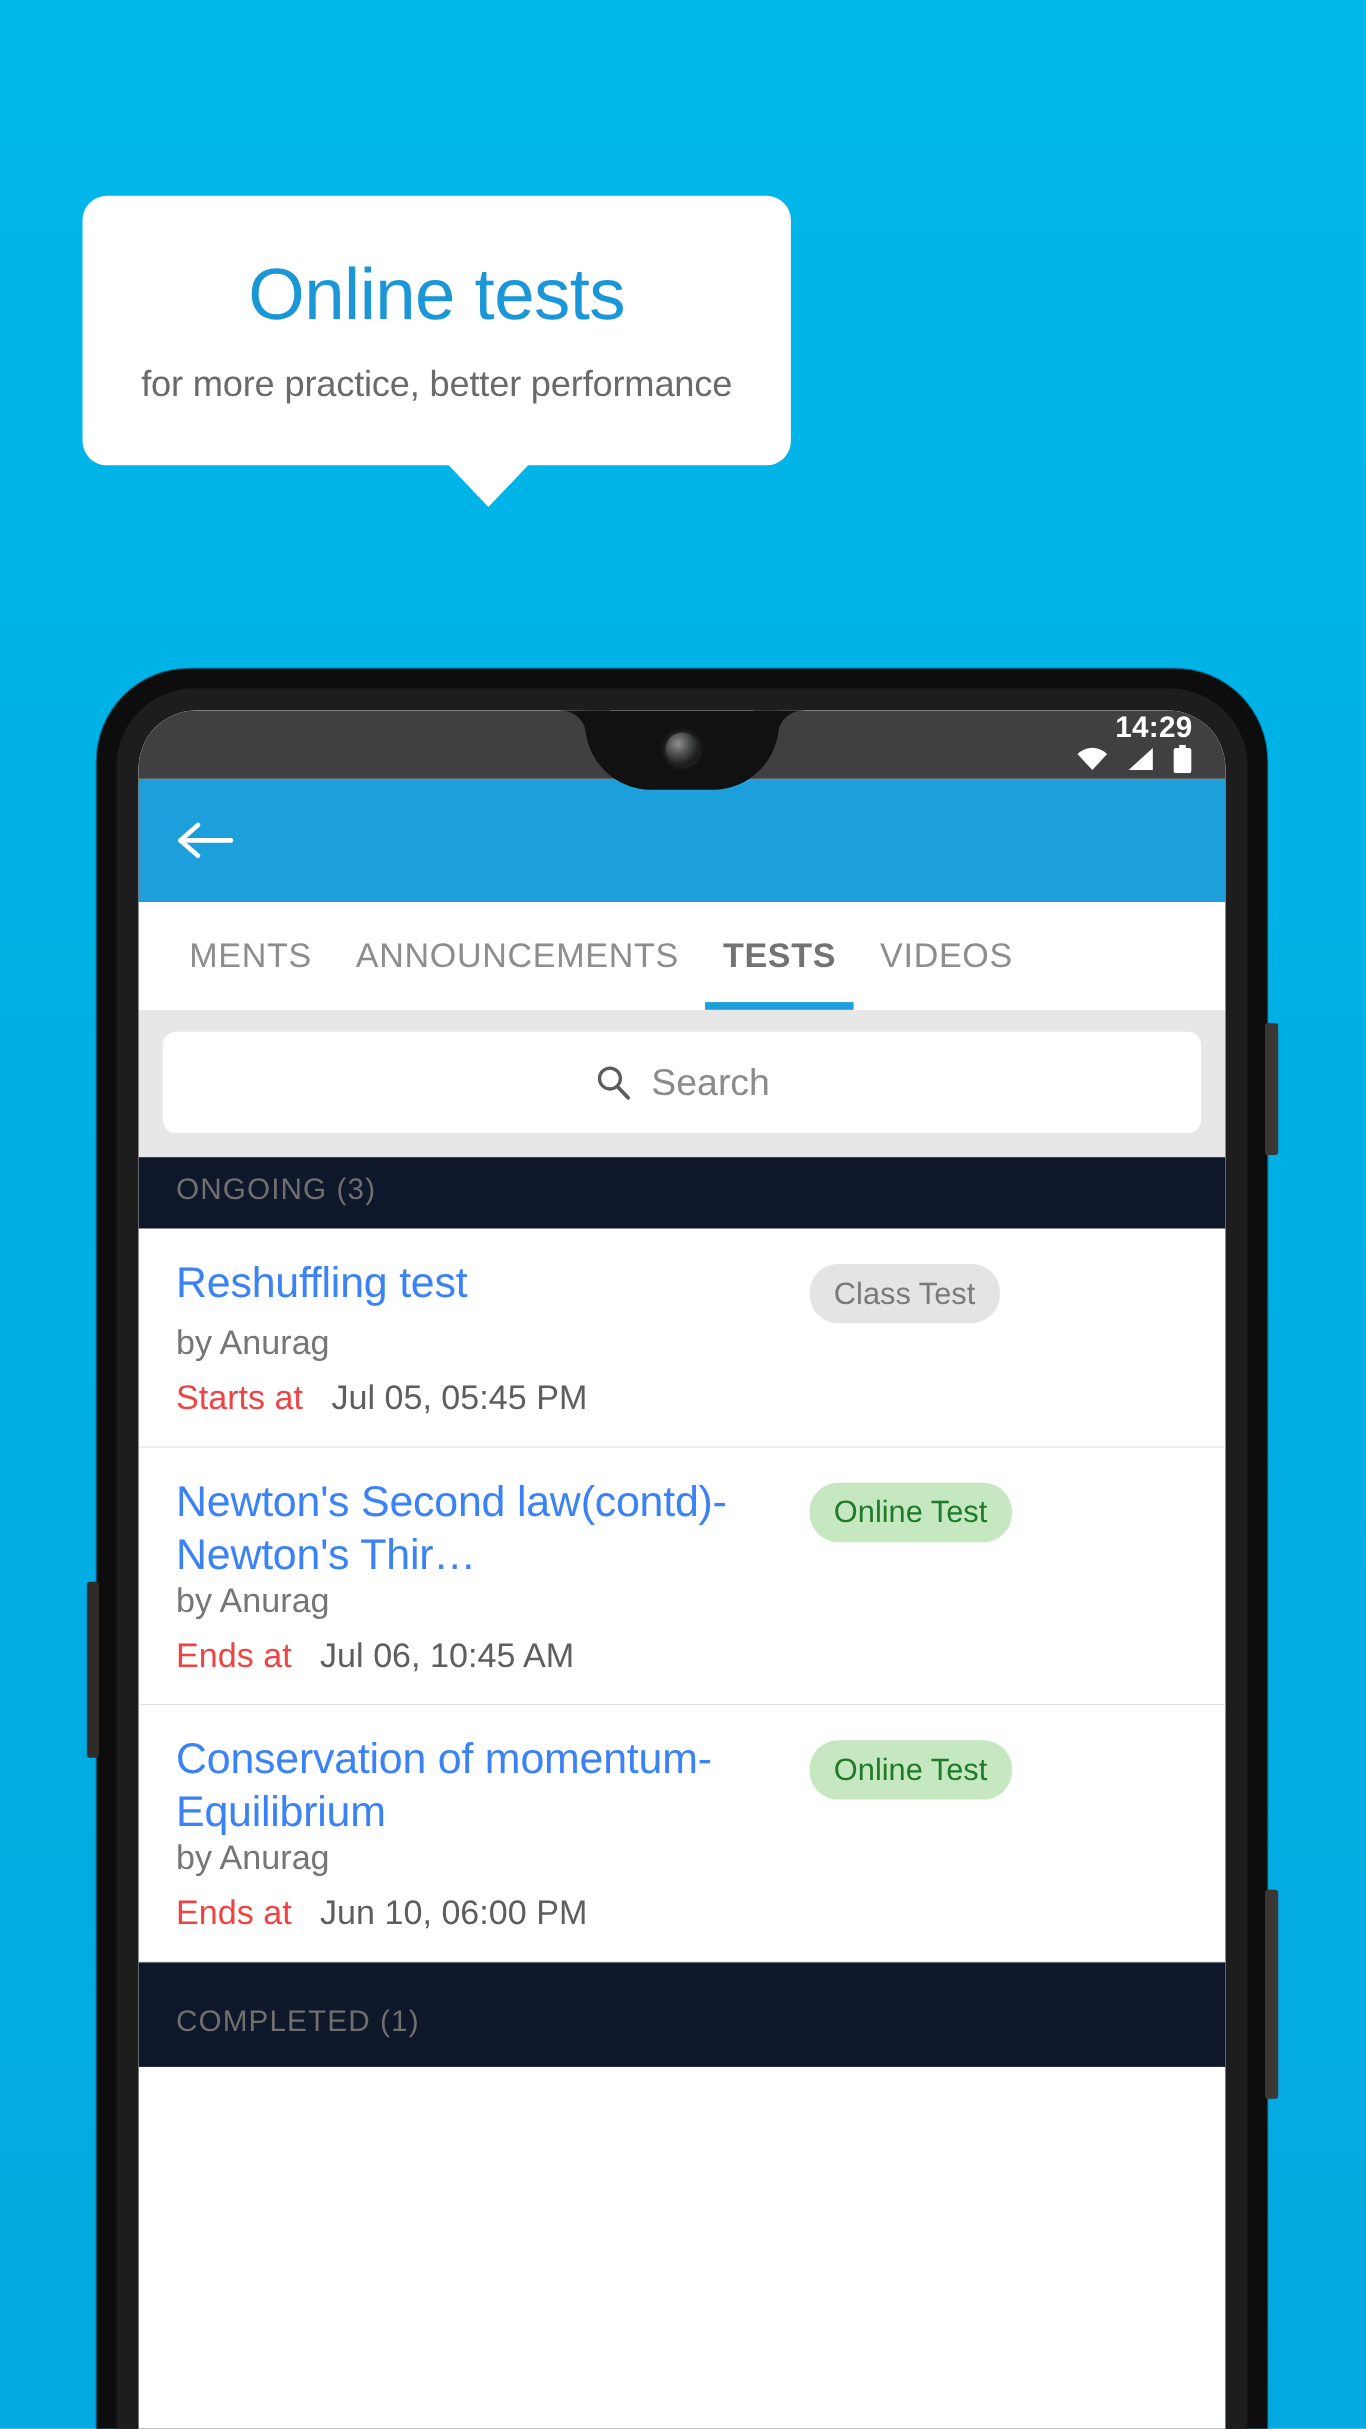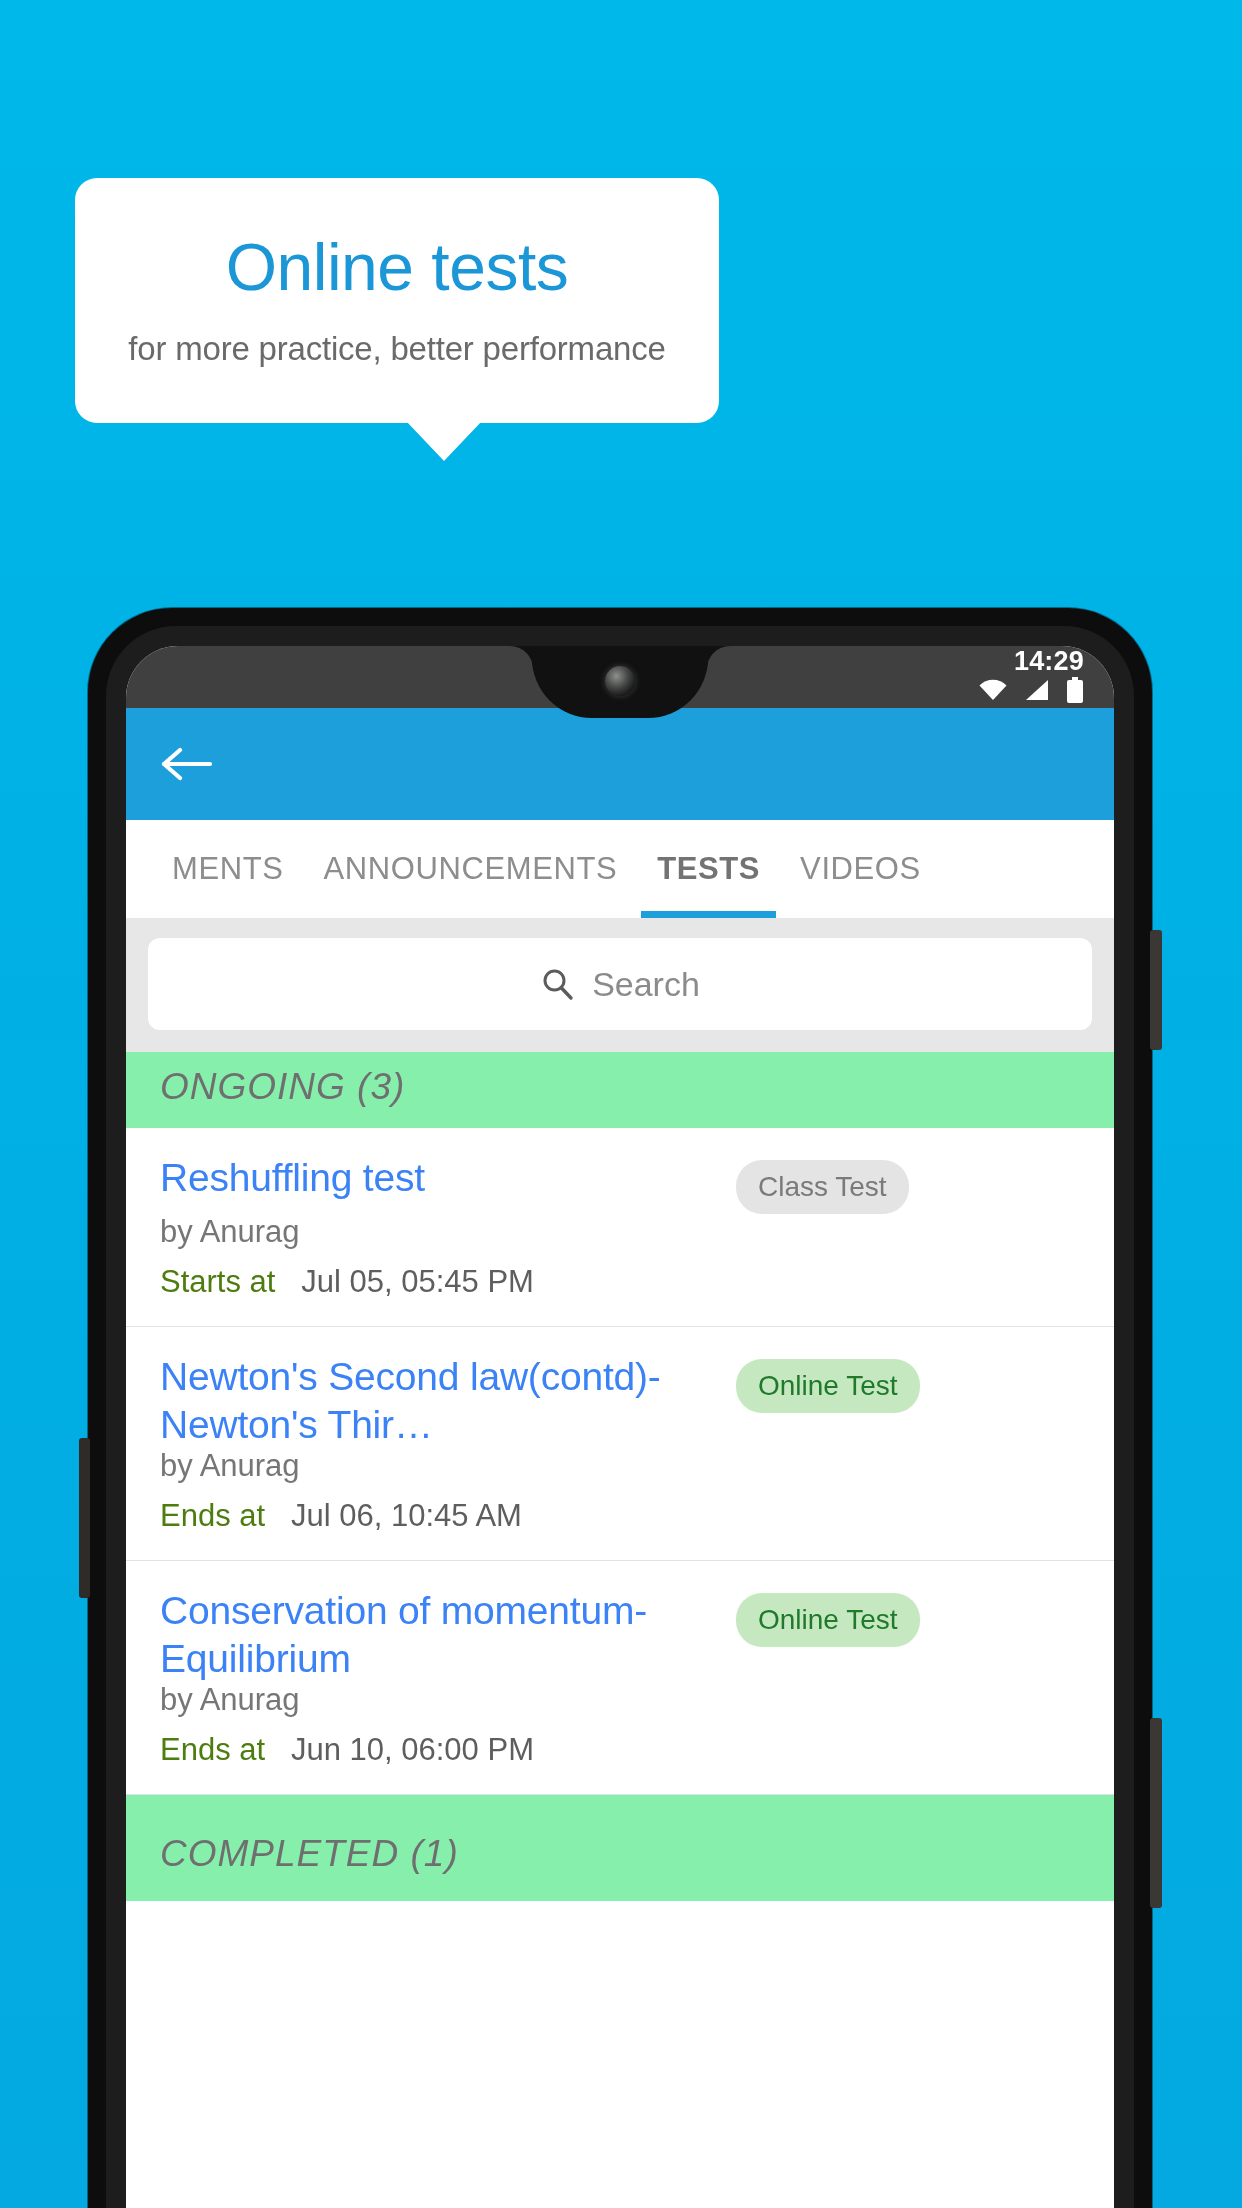--- a/index.html
+++ b/index.html
@@ -223,26 +223,25 @@
     cursor:text;
   }
   .icon-search{ width:34px; height:34px; }
   .search-ph{
     font-size:34px;
     color:#8b8b8b;
   }
 
   
   .section-head{
-    background:#86efac;
+    background:#0f172a;
     padding:14px 0 20px 34px;
-    font-size:37px;
+    font-size:27px;
     letter-spacing:1px;
     color:#6f6f6f;
-    font-style:italic;
   }
 
   
   .list{ background:#ffffff; }
   .test-item{
     padding:26px 30px 26px 34px;
     border-bottom:1px solid #e2e2e2;
     cursor:pointer;
   }
   .test-top{
@@ -270,21 +269,21 @@
   .badge.online{ background:#c6e8c0; color:#1f7a2c; }
   .test-by{
     font-size:31px;
     color:#767676;
   }
   .test-when{
     margin-top:14px;
     font-size:31px;
     color:#5e5e5e;
   }
-  .test-when .lbl{ color:#4d7c0f; }
+  .test-when .lbl{ color:#ef4444; }
 
   .section-head.completed{
     padding-top:38px;
     padding-bottom:26px;
   }
 </style>
 </head>
 <body>
 
 <div class="promo-card">

